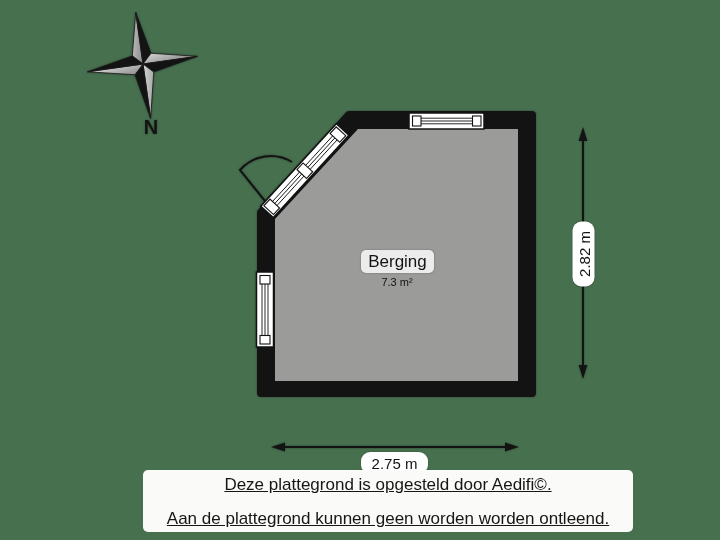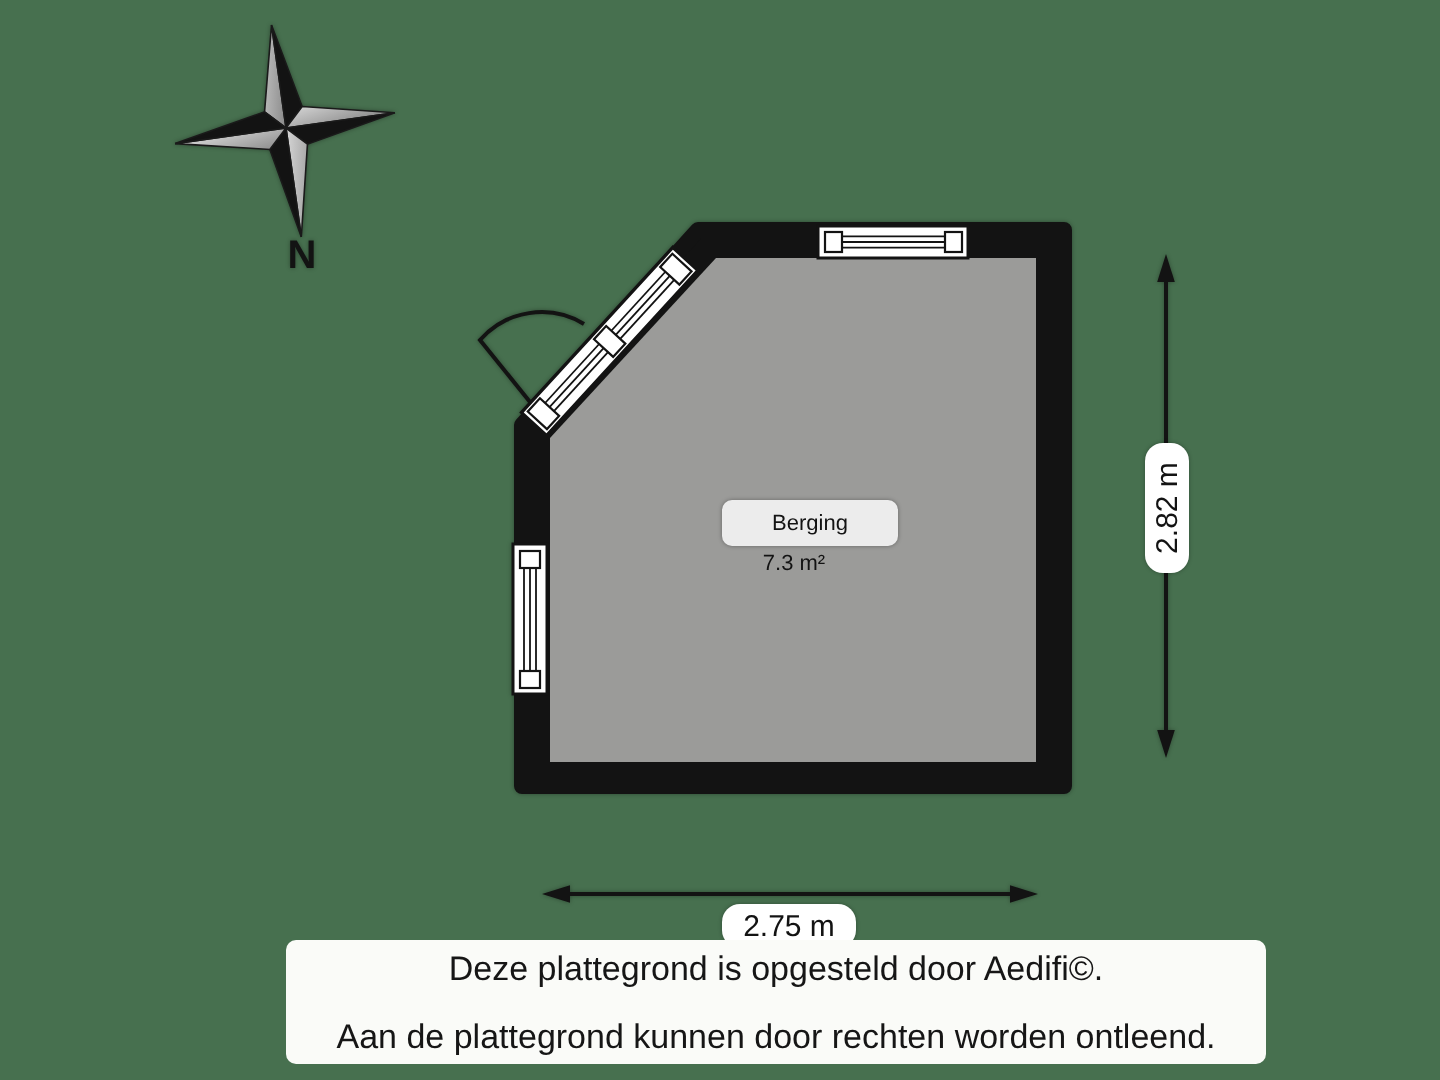--- a/index.html
+++ b/index.html
@@ -7,43 +7,43 @@
     width:720px;height:540px;
     font-family:"Liberation Sans", sans-serif;
     background:#47704f;
     position:relative;
     overflow:hidden;
   }
   .stage{position:absolute;inset:0;width:720px;height:540px;}
   svg.plan{position:absolute;left:0;top:0;filter:drop-shadow(0 0 1px rgba(0,0,0,0.35));}
   .overlay{position:absolute;box-sizing:border-box;}
   .room-pill{
-    left:361px;top:250px;width:88px;height:23px;
+    left:361px;top:250px;width:73px;height:23px;
     background:#ececec;border-radius:5px;
     display:flex;align-items:center;justify-content:center;
-    font-size:11px;color:#141414;
+    font-size:17px;color:#141414;
     box-shadow:0 0 2px rgba(0,0,0,0.35);
   }
   .room-area{
     left:347px;top:276px;width:100px;height:20px;
     text-align:center;font-size:11px;color:#131313;
   }
   .dim-pill{
     background:#ffffff;border-radius:9px;
     display:flex;align-items:center;justify-content:center;
     font-size:15px;color:#131313;
     box-shadow:0 0 2px rgba(0,0,0,0.3);
   }
   .dim-h{left:361px;top:452px;width:67px;height:22px;}
   .dim-v{left:551px;top:243px;width:65px;height:22px;transform:rotate(-90deg);}
   .footer{
     left:143px;top:470px;width:490px;height:62px;
     background:#fafbf8;border-radius:5px;
     padding:6px 4px 4px 4px;
-    text-align:center;color:#161616;
+    text-align:center;color:#161616;text-decoration:underline;
   }
   .footer-line{font-size:17px;line-height:18px;white-space:nowrap;}
   .footer-line + .footer-line{margin-top:16px;}
 </style>
 </head>
 <body>
 
 <div class="stage">
 
   <svg class="plan" width="720" height="540" viewBox="0 0 720 540">
@@ -130,16 +130,16 @@
 
   <div class="overlay room-pill">Berging</div>
 
   <div class="overlay room-area">7.3 m²</div>
 
   <div class="overlay dim-pill dim-h">2.75 m</div>
   <div class="overlay dim-pill dim-v">2.82 m</div>
 
   <div class="overlay footer">
     <div class="footer-line">Deze plattegrond is opgesteld door Aedifi©.</div>
-    <div class="footer-line">Aan de plattegrond kunnen door rechten worden ontleend.</div>
+    <div class="footer-line">Aan de plattegrond kunnen geen worden worden ontleend.</div>
   </div>
 
 </div>
 
 </body></html>

